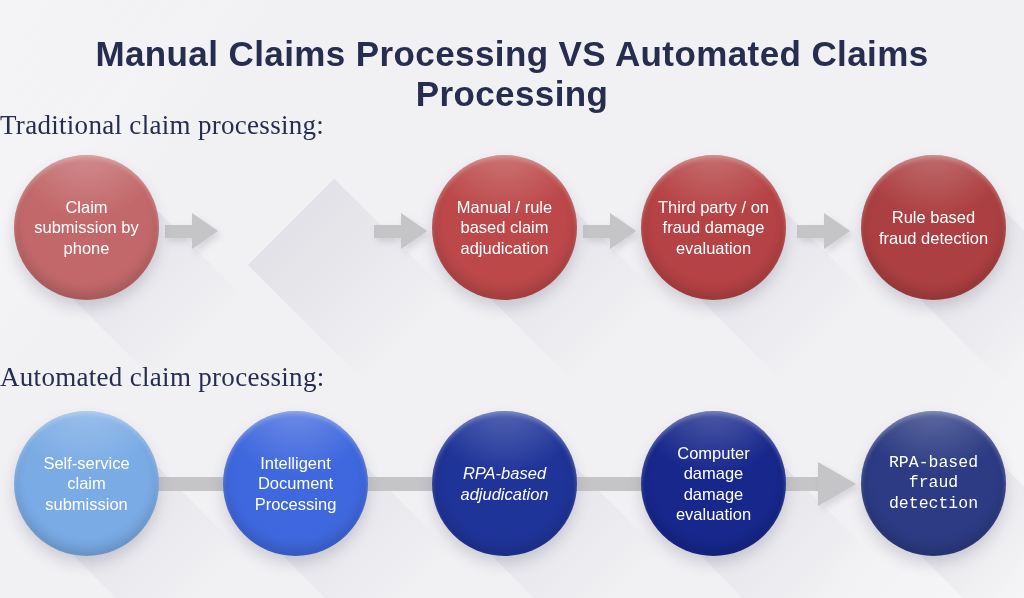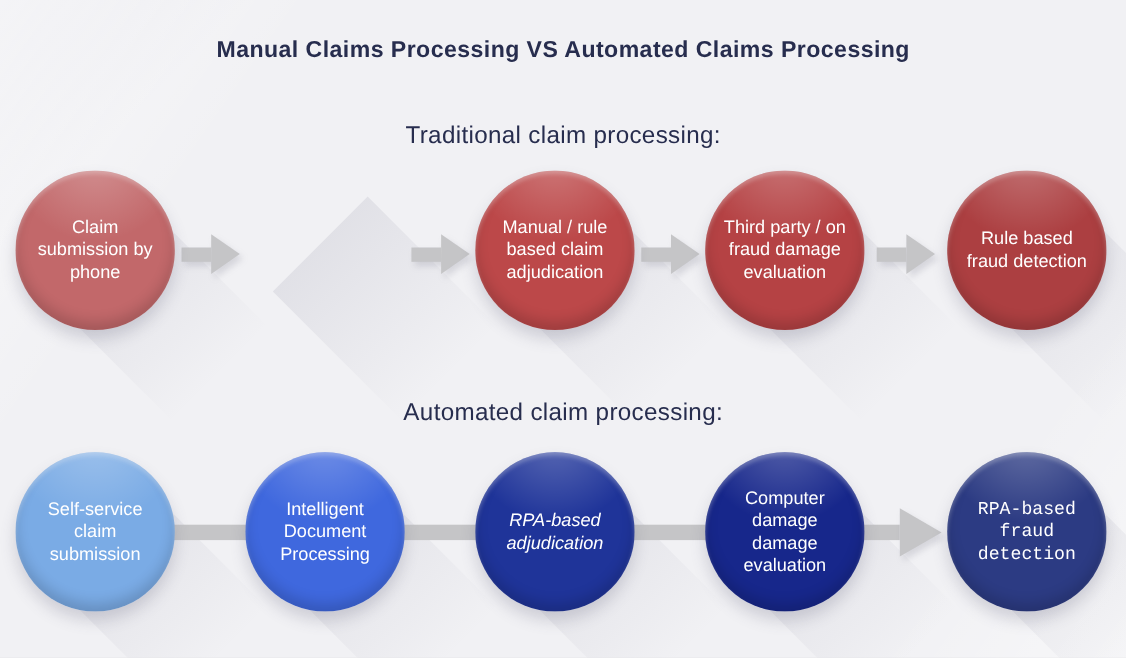--- a/index.html
+++ b/index.html
@@ -7,25 +7,25 @@
     position:relative;width:1024px;height:598px;overflow:hidden;
     font-family:"Liberation Sans", sans-serif;
     background-color:#f1f1f4;
     background-image:
       linear-gradient(125deg, rgba(255,255,255,0.55) 0%, rgba(255,255,255,0) 20%),
       linear-gradient(305deg, rgba(255,255,255,0.45) 0%, rgba(255,255,255,0) 16%),
       linear-gradient(135deg, rgba(205,205,218,0.28) 0%, rgba(205,205,218,0) 14%);
   }
   .title{
     position:absolute;top:34px;left:0;width:100%;margin:0;
-    text-align:center;font-size:21px;font-weight:600;letter-spacing:0.4px;
+    text-align:center;font-size:35px;font-weight:600;letter-spacing:0.4px;
   }
   .section-heading{
     position:absolute;left:0;width:100%;margin:0;
-    text-align:center;font-size:22px;font-weight:500;letter-spacing:0.3px;
+    font-size:27px;font-weight:500;letter-spacing:0.3px;font-family:Liberation Serif, serif;
   }
   .heading-trad{top:110px;}
   .heading-auto{top:362px;}
 
   .circle{
     position:absolute;width:145px;height:145px;border-radius:50%;
     display:flex;align-items:center;justify-content:center;text-align:center;
     z-index:2;
     background-image:radial-gradient(circle at 50% -10%, rgba(255,255,255,0.28), rgba(255,255,255,0) 45%);
     box-shadow:

